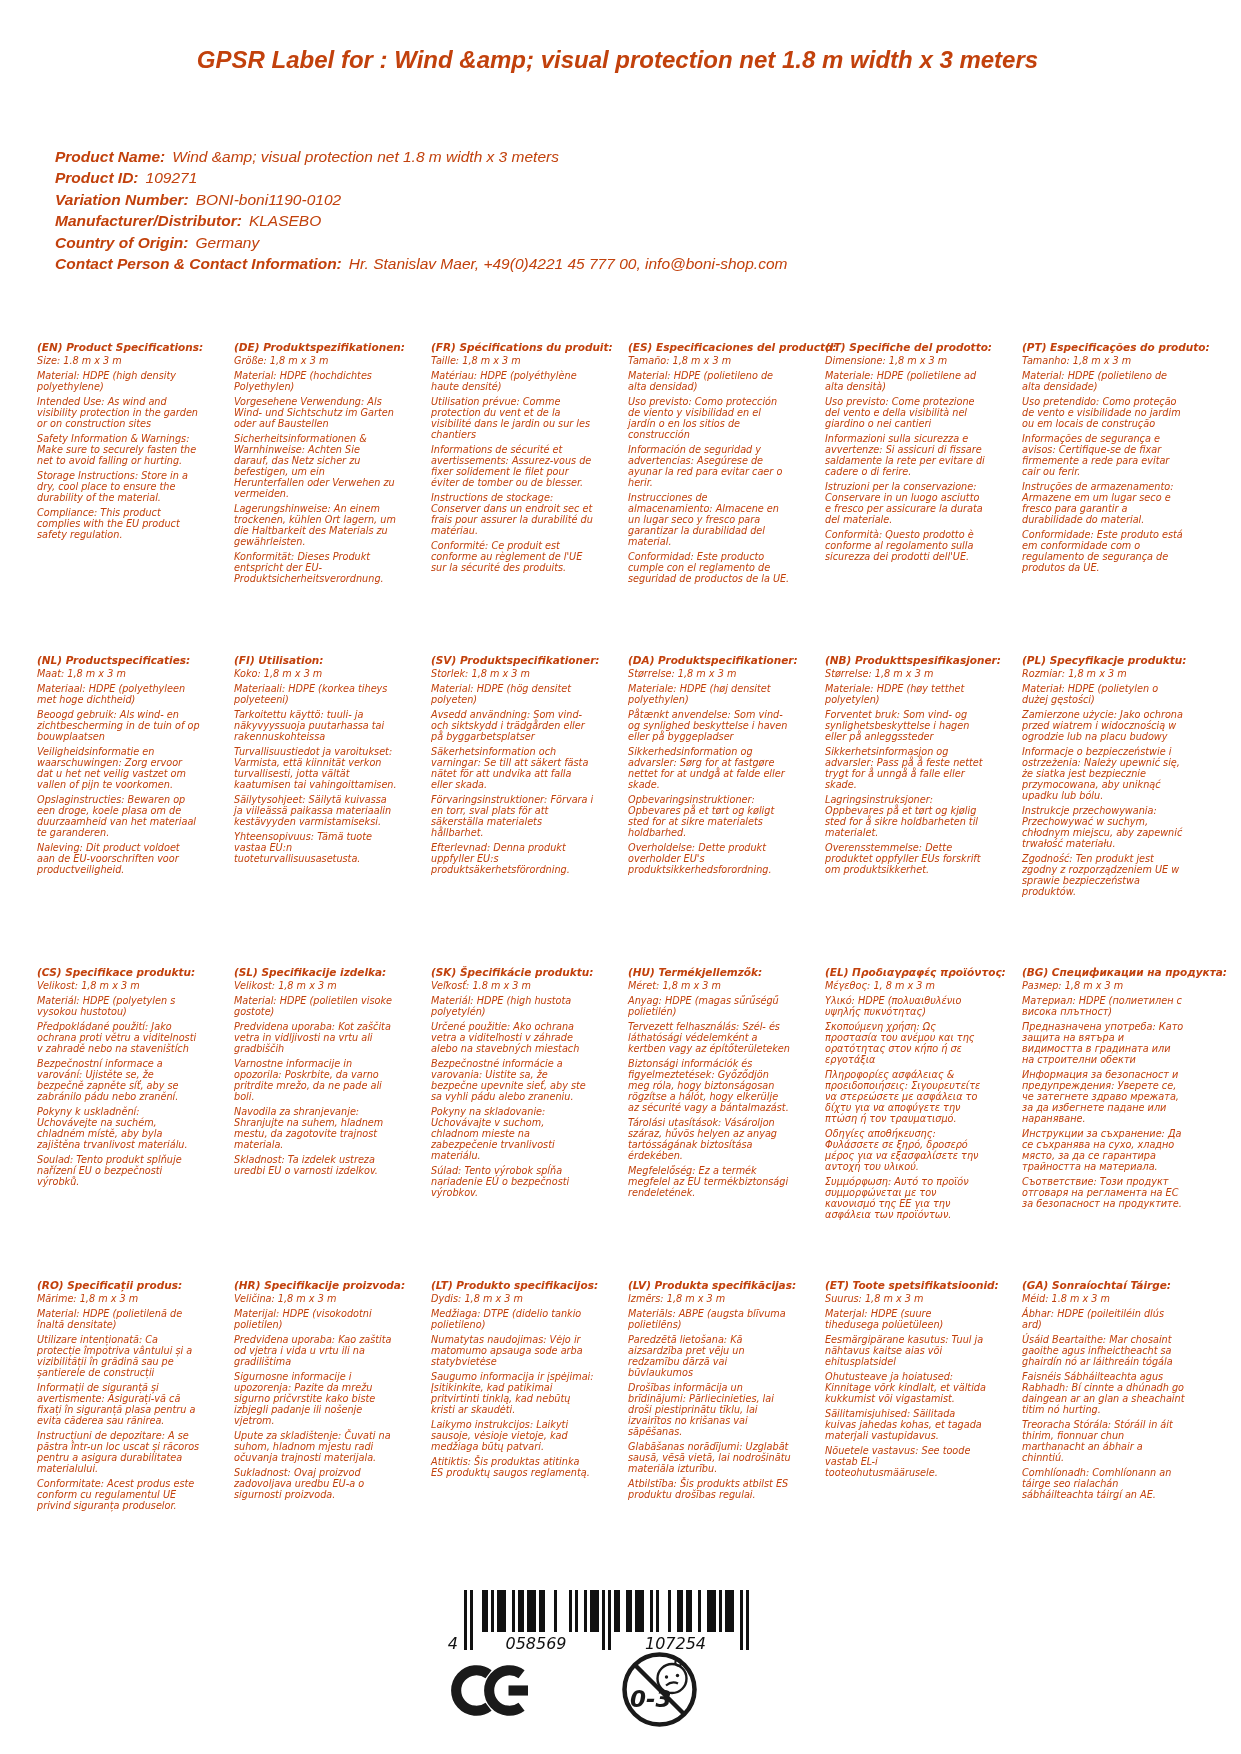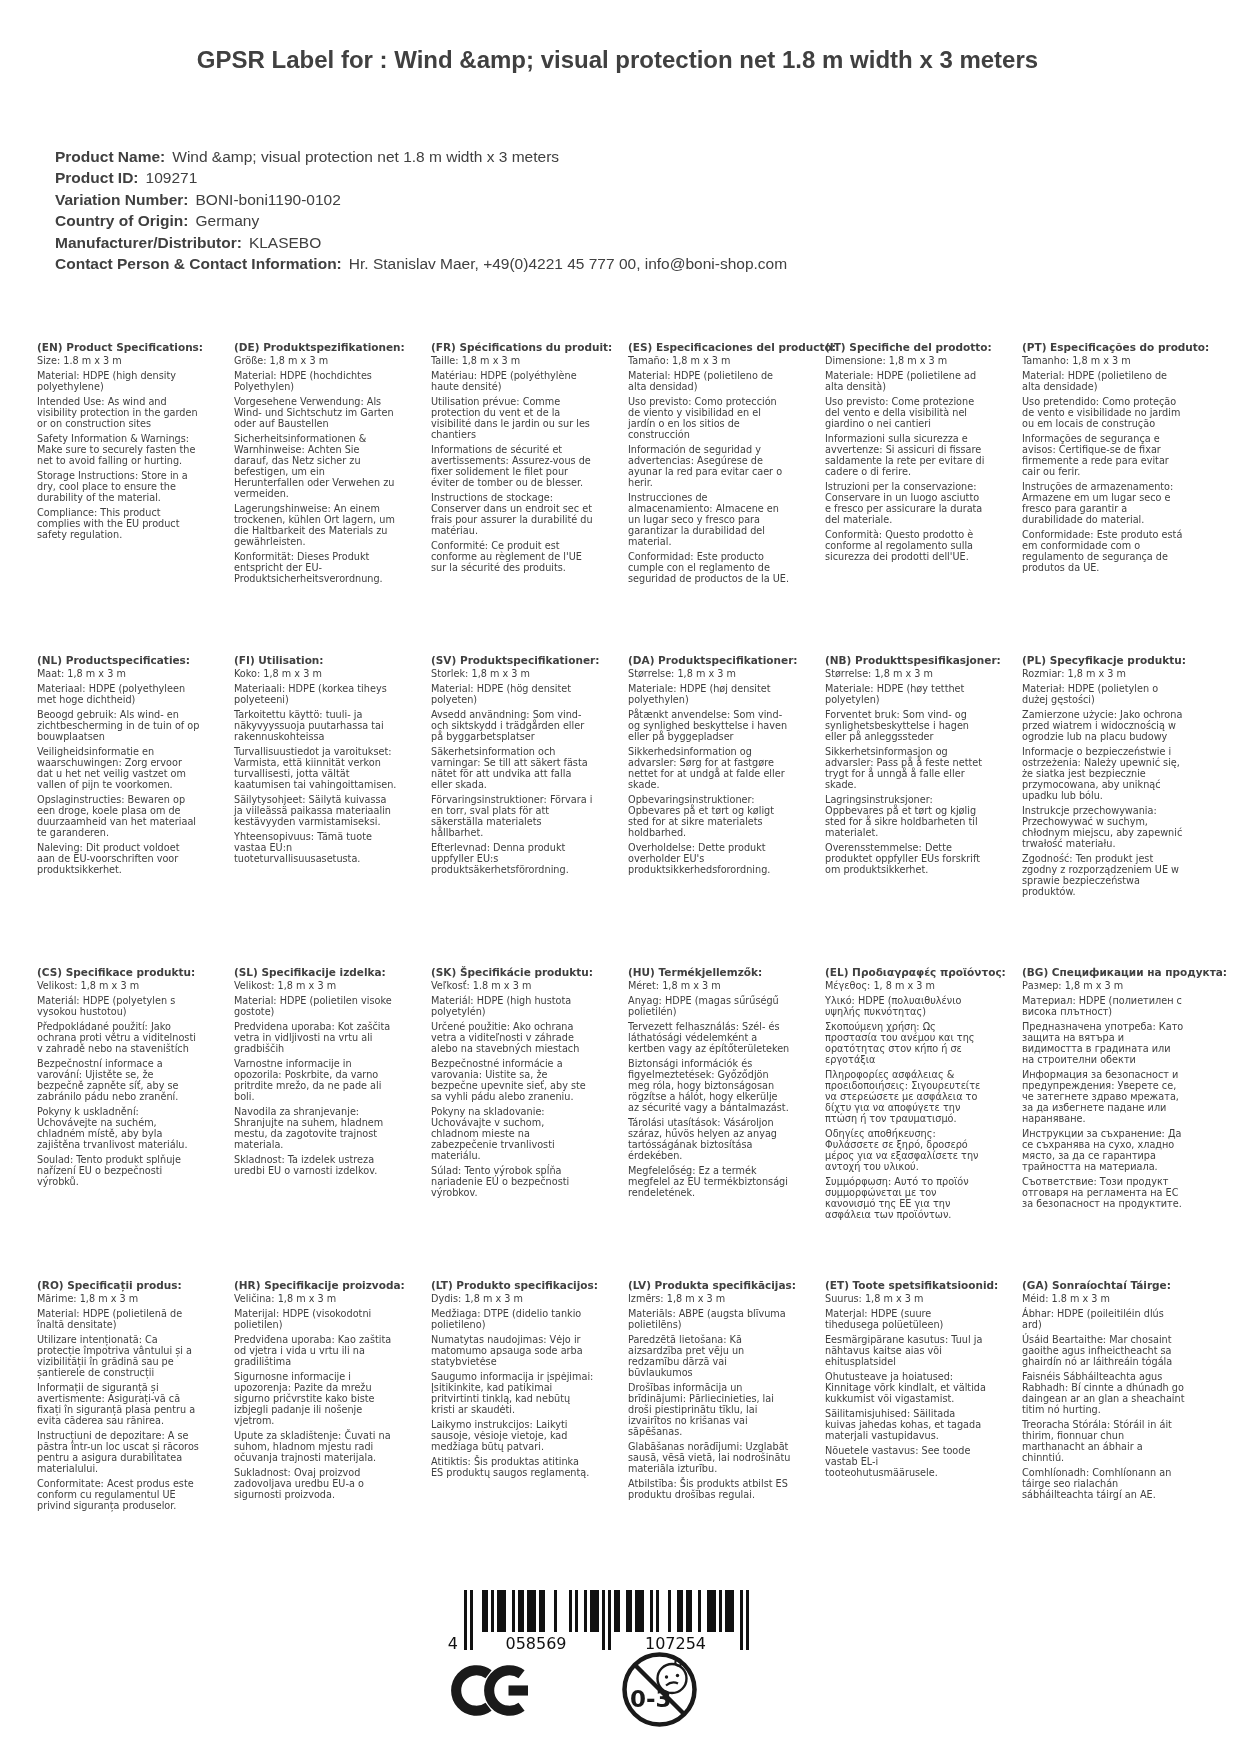--- a/index.html
+++ b/index.html
@@ -1,17 +1,17 @@
 <!DOCTYPE html>
 <html><head>
 <meta charset="utf-8">
 <style>
   html,body{margin:0;padding:0;background:#fff;}
-  .page{position:relative;width:1235px;height:1754px;background:#ffffff;color:#404040;
-        font-family:"DejaVu Sans",sans-serif;overflow:hidden;}
+  .page{position:relative;width:1235px;height:1754px;background:#ffffff;color:#c2410c;
+        font-family:"DejaVu Sans",sans-serif;overflow:hidden;font-style:italic;}
   .title{position:absolute;top:44px;left:50%;transform:translateX(-50%);width:980px;
          text-align:center;font-family:"Liberation Sans",sans-serif;font-weight:bold;
          font-size:24px;line-height:31px;}
   .info{position:absolute;top:146px;left:55px;font-family:"Liberation Sans",sans-serif;
         font-size:15.5px;line-height:21.4px;white-space:nowrap;}
   .info-label{font-weight:bold;text-align:right;}
   .info-value{margin-left:7px;}
   .grid{position:absolute;top:341px;left:37px;display:grid;
         grid-template-columns:repeat(6,197px);grid-auto-rows:312.5px;}
   .lang-block{position:relative;}
@@ -27,22 +27,22 @@
 <body>
 
 <div class="page">
 
   <div class="title">GPSR Label for : Wind &amp;amp; visual protection net 1.8 m width x 3 meters</div>
 
   <div class="info" id="product-info">
       <div class="info-row"><span class="info-label">Product Name:</span><span class="info-value">Wind &amp;amp; visual protection net 1.8 m width x 3 meters</span></div>
       <div class="info-row"><span class="info-label">Product ID:</span><span class="info-value">109271</span></div>
       <div class="info-row"><span class="info-label">Variation Number:</span><span class="info-value">BONI-boni1190-0102</span></div>
+      <div class="info-row"><span class="info-label">Manufacturer/Distributor:</span><span class="info-value">KLASEBO</span></div>
       <div class="info-row"><span class="info-label">Country of Origin:</span><span class="info-value">Germany</span></div>
-      <div class="info-row"><span class="info-label">Manufacturer/Distributor:</span><span class="info-value">KLASEBO</span></div>
       <div class="info-row"><span class="info-label">Contact Person &amp; Contact Information:</span><span class="info-value">Hr. Stanislav Maer, +49(0)4221 45 777 00, info@boni-shop.com</span></div>
     </div>
 
   <div class="grid" id="lang-grid">
       <div class="lang-block">
         <div class="lang-header">(EN) Product Specifications:</div>
         <p class="lang-par">Size: 1.8 m x 3 m</p>
         <p class="lang-par">Material: HDPE (high density polyethylene)</p>
         <p class="lang-par">Intended Use: As wind and visibility protection in the garden or on construction sites</p>
         <p class="lang-par">Safety Information &amp; Warnings: Make sure to securely fasten the net to avoid falling or hurting.</p>
@@ -94,21 +94,21 @@
         <p class="lang-par">Instruções de armazenamento: Armazene em um lugar seco e fresco para garantir a durabilidade do material.</p>
         <p class="lang-par">Conformidade: Este produto está em conformidade com o regulamento de segurança de produtos da UE.</p>
       </div>
       <div class="lang-block">
         <div class="lang-header">(NL) Productspecificaties:</div>
         <p class="lang-par">Maat: 1,8 m x 3 m</p>
         <p class="lang-par">Materiaal: HDPE (polyethyleen met hoge dichtheid)</p>
         <p class="lang-par">Beoogd gebruik: Als wind- en zichtbescherming in de tuin of op bouwplaatsen</p>
         <p class="lang-par">Veiligheidsinformatie en waarschuwingen: Zorg ervoor dat u het net veilig vastzet om vallen of pijn te voorkomen.</p>
         <p class="lang-par">Opslaginstructies: Bewaren op een droge, koele plasa om de duurzaamheid van het materiaal te garanderen.</p>
-        <p class="lang-par">Naleving: Dit product voldoet aan de EU-voorschriften voor produktsikkerhet.</p>
+        <p class="lang-par">Naleving: Dit product voldoet aan de EU-voorschriften voor productveiligheid.</p>
       </div>
       <div class="lang-block">
         <div class="lang-header">(FI) Utilisation:</div>
         <p class="lang-par">Koko: 1,8 m x 3 m</p>
         <p class="lang-par">Materiaali: HDPE (korkea tiheys polyeteeni)</p>
         <p class="lang-par">Tarkoitettu käyttö: tuuli- ja näkyvyyssuoja puutarhassa tai rakennuskohteissa</p>
         <p class="lang-par">Turvallisuustiedot ja varoitukset: Varmista, että kiinnität verkon turvallisesti, jotta vältät kaatumisen tai vahingoittamisen.</p>
         <p class="lang-par">Säilytysohjeet: Säilytä kuivassa ja viileässä paikassa materiaalin kestävyyden varmistamiseksi.</p>
         <p class="lang-par">Yhteensopivuus: Tämä tuote vastaa EU:n tuoteturvallisuusasetusta.</p>
       </div>

